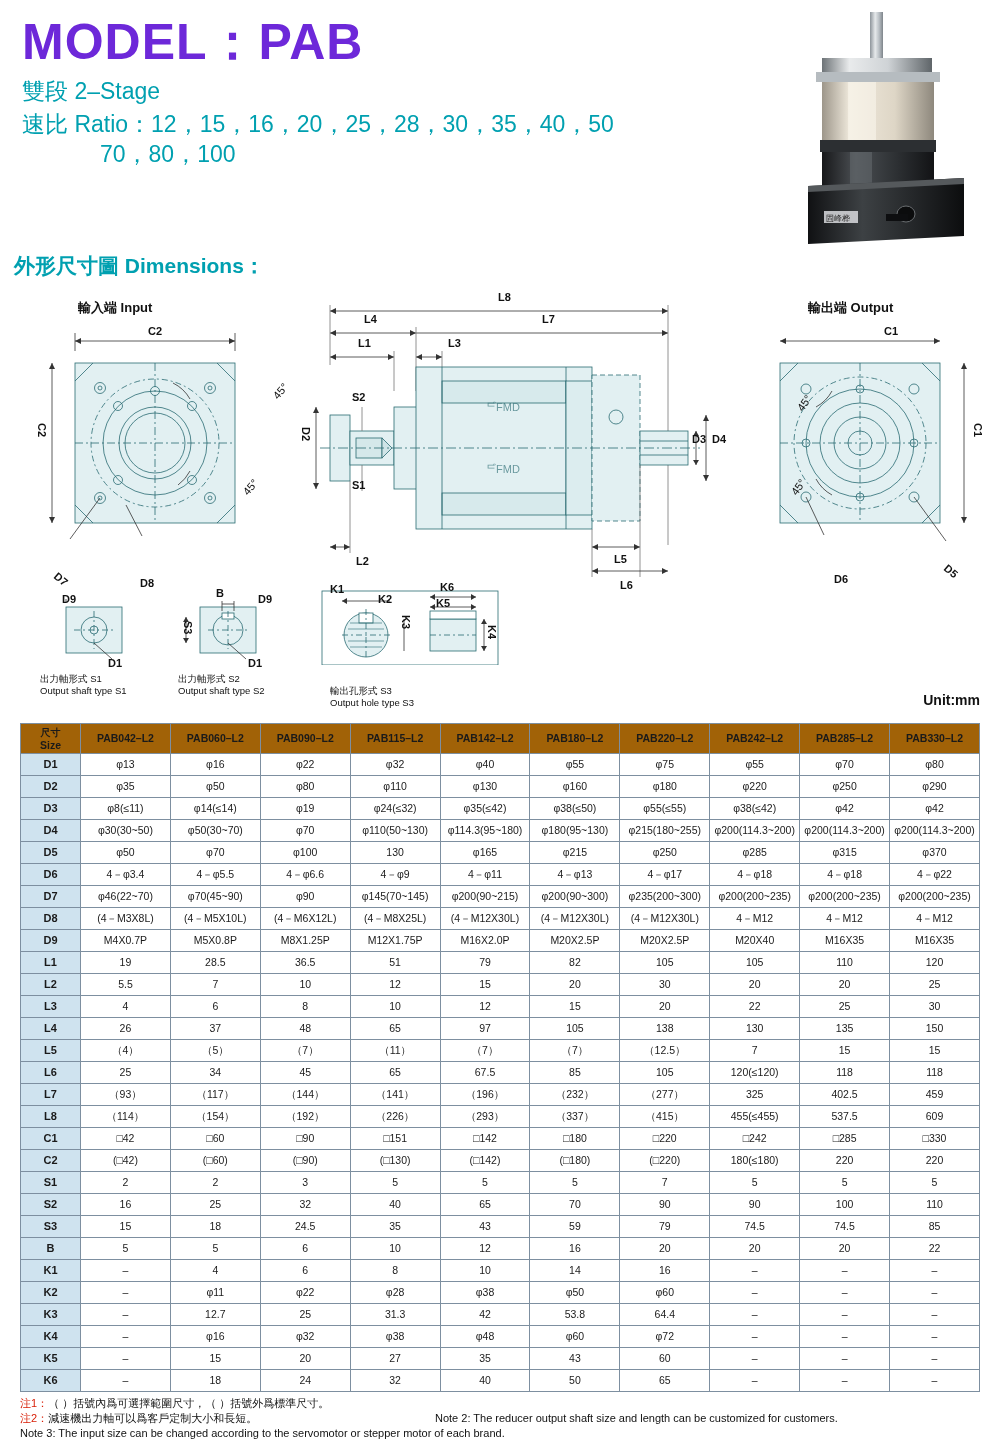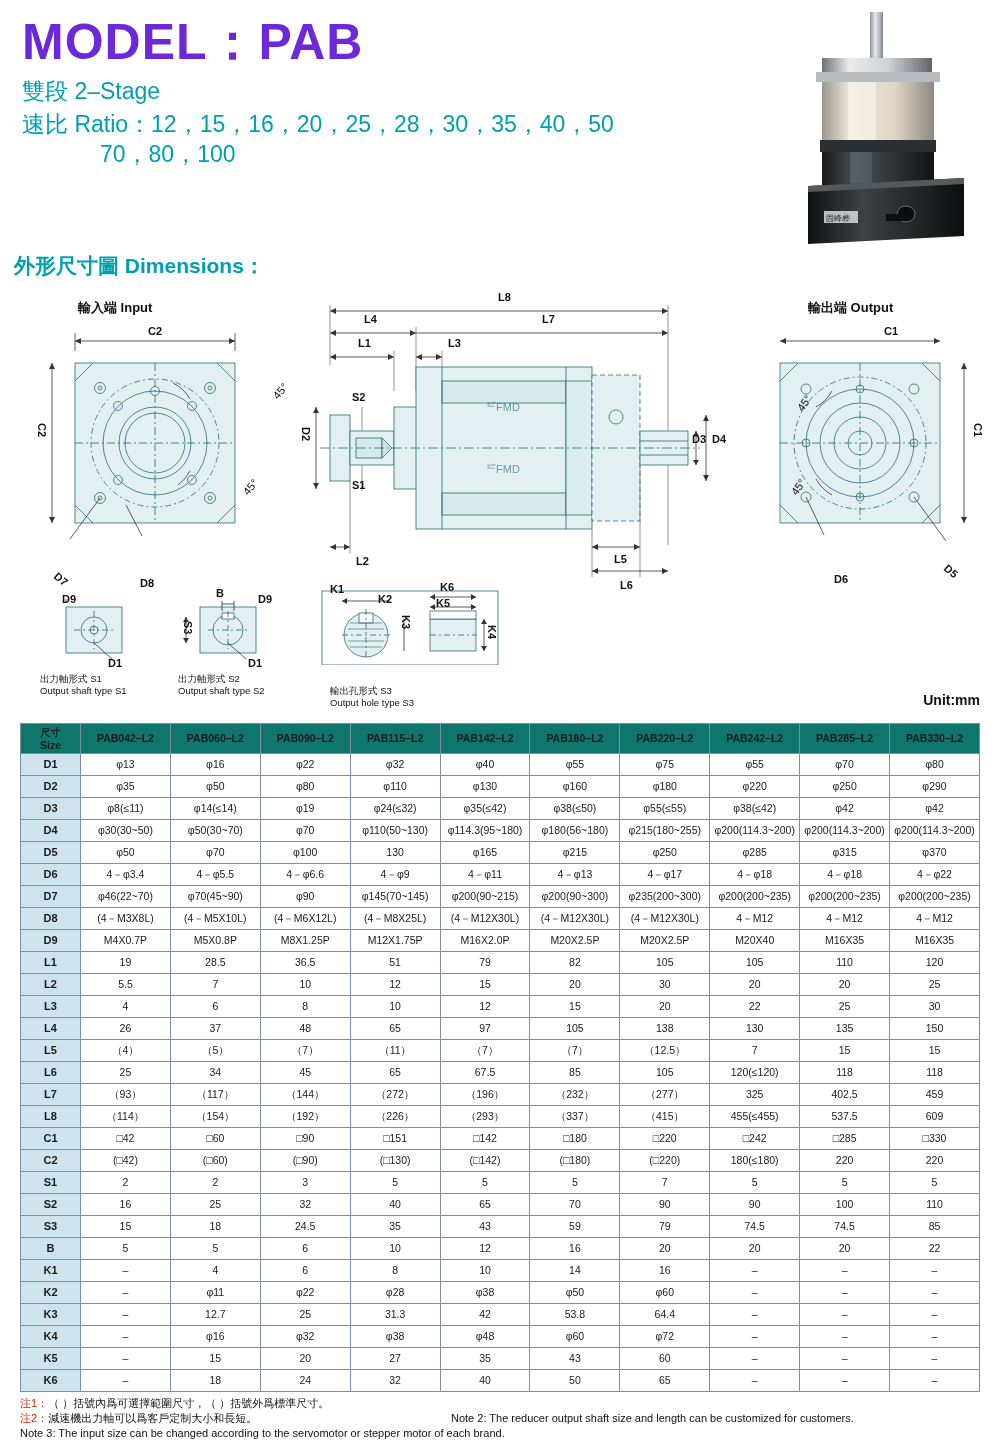--- a/index.html
+++ b/index.html
@@ -83,39 +83,39 @@
   table.dims th, table.dims td {
     border: 1px solid #7d8fa0;
     text-align: center;
     padding: 0;
     height: 21px;
     line-height: 21px;
     white-space: nowrap;
     overflow: hidden;
   }
   table.dims thead th {
-    background: #0f766e;
+    background: #a16207;
     font-size: 10.5px;
     font-weight: bold;
     height: 30px;
     line-height: 13px;
   }
   table.dims thead th.first { width: 60px; }
   table.dims tbody th {
     background: #cfe3ef;
     font-weight: bold;
     font-size: 11px;
   }
   table.dims tbody td { background: #ffffff; font-size: 10.5px; }
   .hdr2 { display: block; font-weight: bold; font-size: 10.5px; }
   .hdr-cn { display: block; font-size: 10px; font-weight: bold; }
 
   
   .notes { position: absolute; left: 20px; top: 1396px; width: 960px; font-size: 11px; }
-  .notes .row { display: flex; line-height: 15px; gap: 16px; }
+  .notes .row { display: flex; line-height: 15px; }
   .notes .cn { width: 415px; color: #111; }
   .notes .cn .tag { color: #d81e06; }
   .notes .en { flex: 1; color: #111; }
 </style>
 </head>
 <body>
 
 <div class="page">
 
   <div class="header">
@@ -537,21 +537,21 @@
           <td>φ42</td>
           <td>φ42</td>
         </tr>
         <tr>
           <th>D4</th>
           <td>φ30(30~50)</td>
           <td>φ50(30~70)</td>
           <td>φ70</td>
           <td>φ110(50~130)</td>
           <td>φ114.3(95~180)</td>
-          <td>φ180(56~180)</td>
+          <td>φ180(95~130)</td>
           <td>φ215(180~255)</td>
           <td>φ200(114.3~200)</td>
           <td>φ200(114.3~200)</td>
           <td>φ200(114.3~200)</td>
         </tr>
         <tr>
           <th>D5</th>
           <td>φ50</td>
           <td>φ70</td>
           <td>φ100</td>
@@ -691,21 +691,21 @@
           <td>105</td>
           <td>120(≤120)</td>
           <td>118</td>
           <td>118</td>
         </tr>
         <tr>
           <th>L7</th>
           <td>（93）</td>
           <td>（117）</td>
           <td>（144）</td>
-          <td>（272）</td>
+          <td>（141）</td>
           <td>（196）</td>
           <td>（232）</td>
           <td>（277）</td>
           <td>325</td>
           <td>402.5</td>
           <td>459</td>
         </tr>
         <tr>
           <th>L8</th>
           <td>（114）</td>

